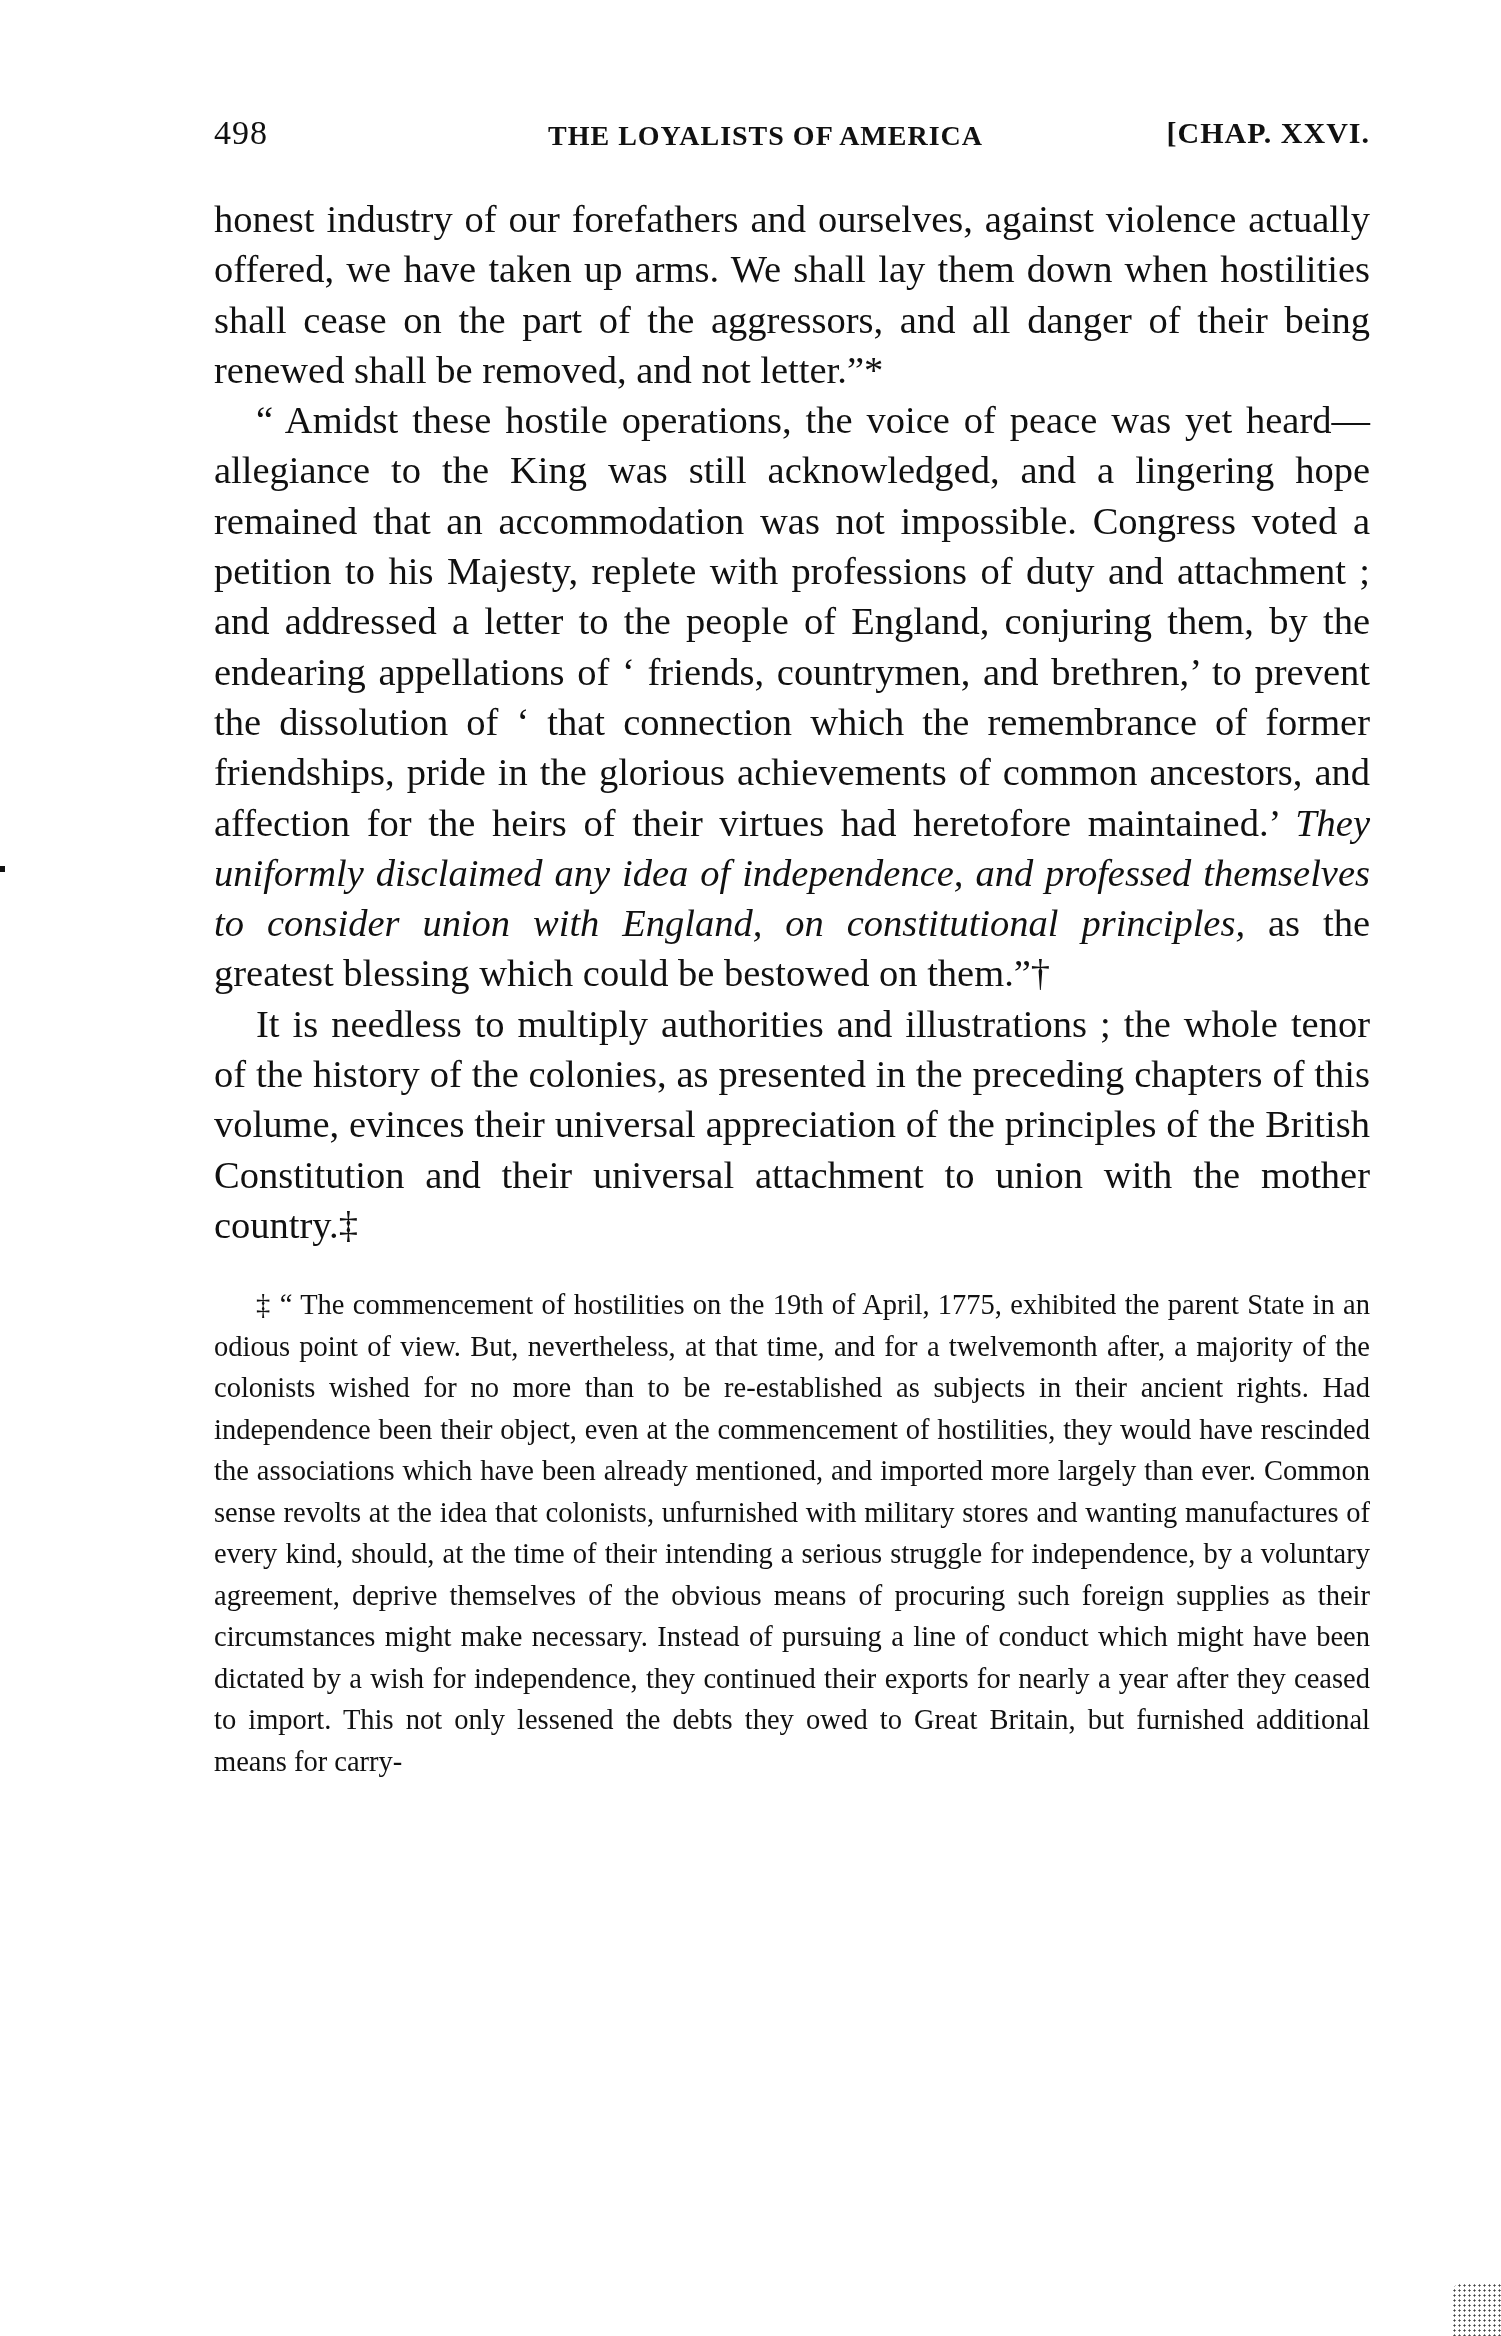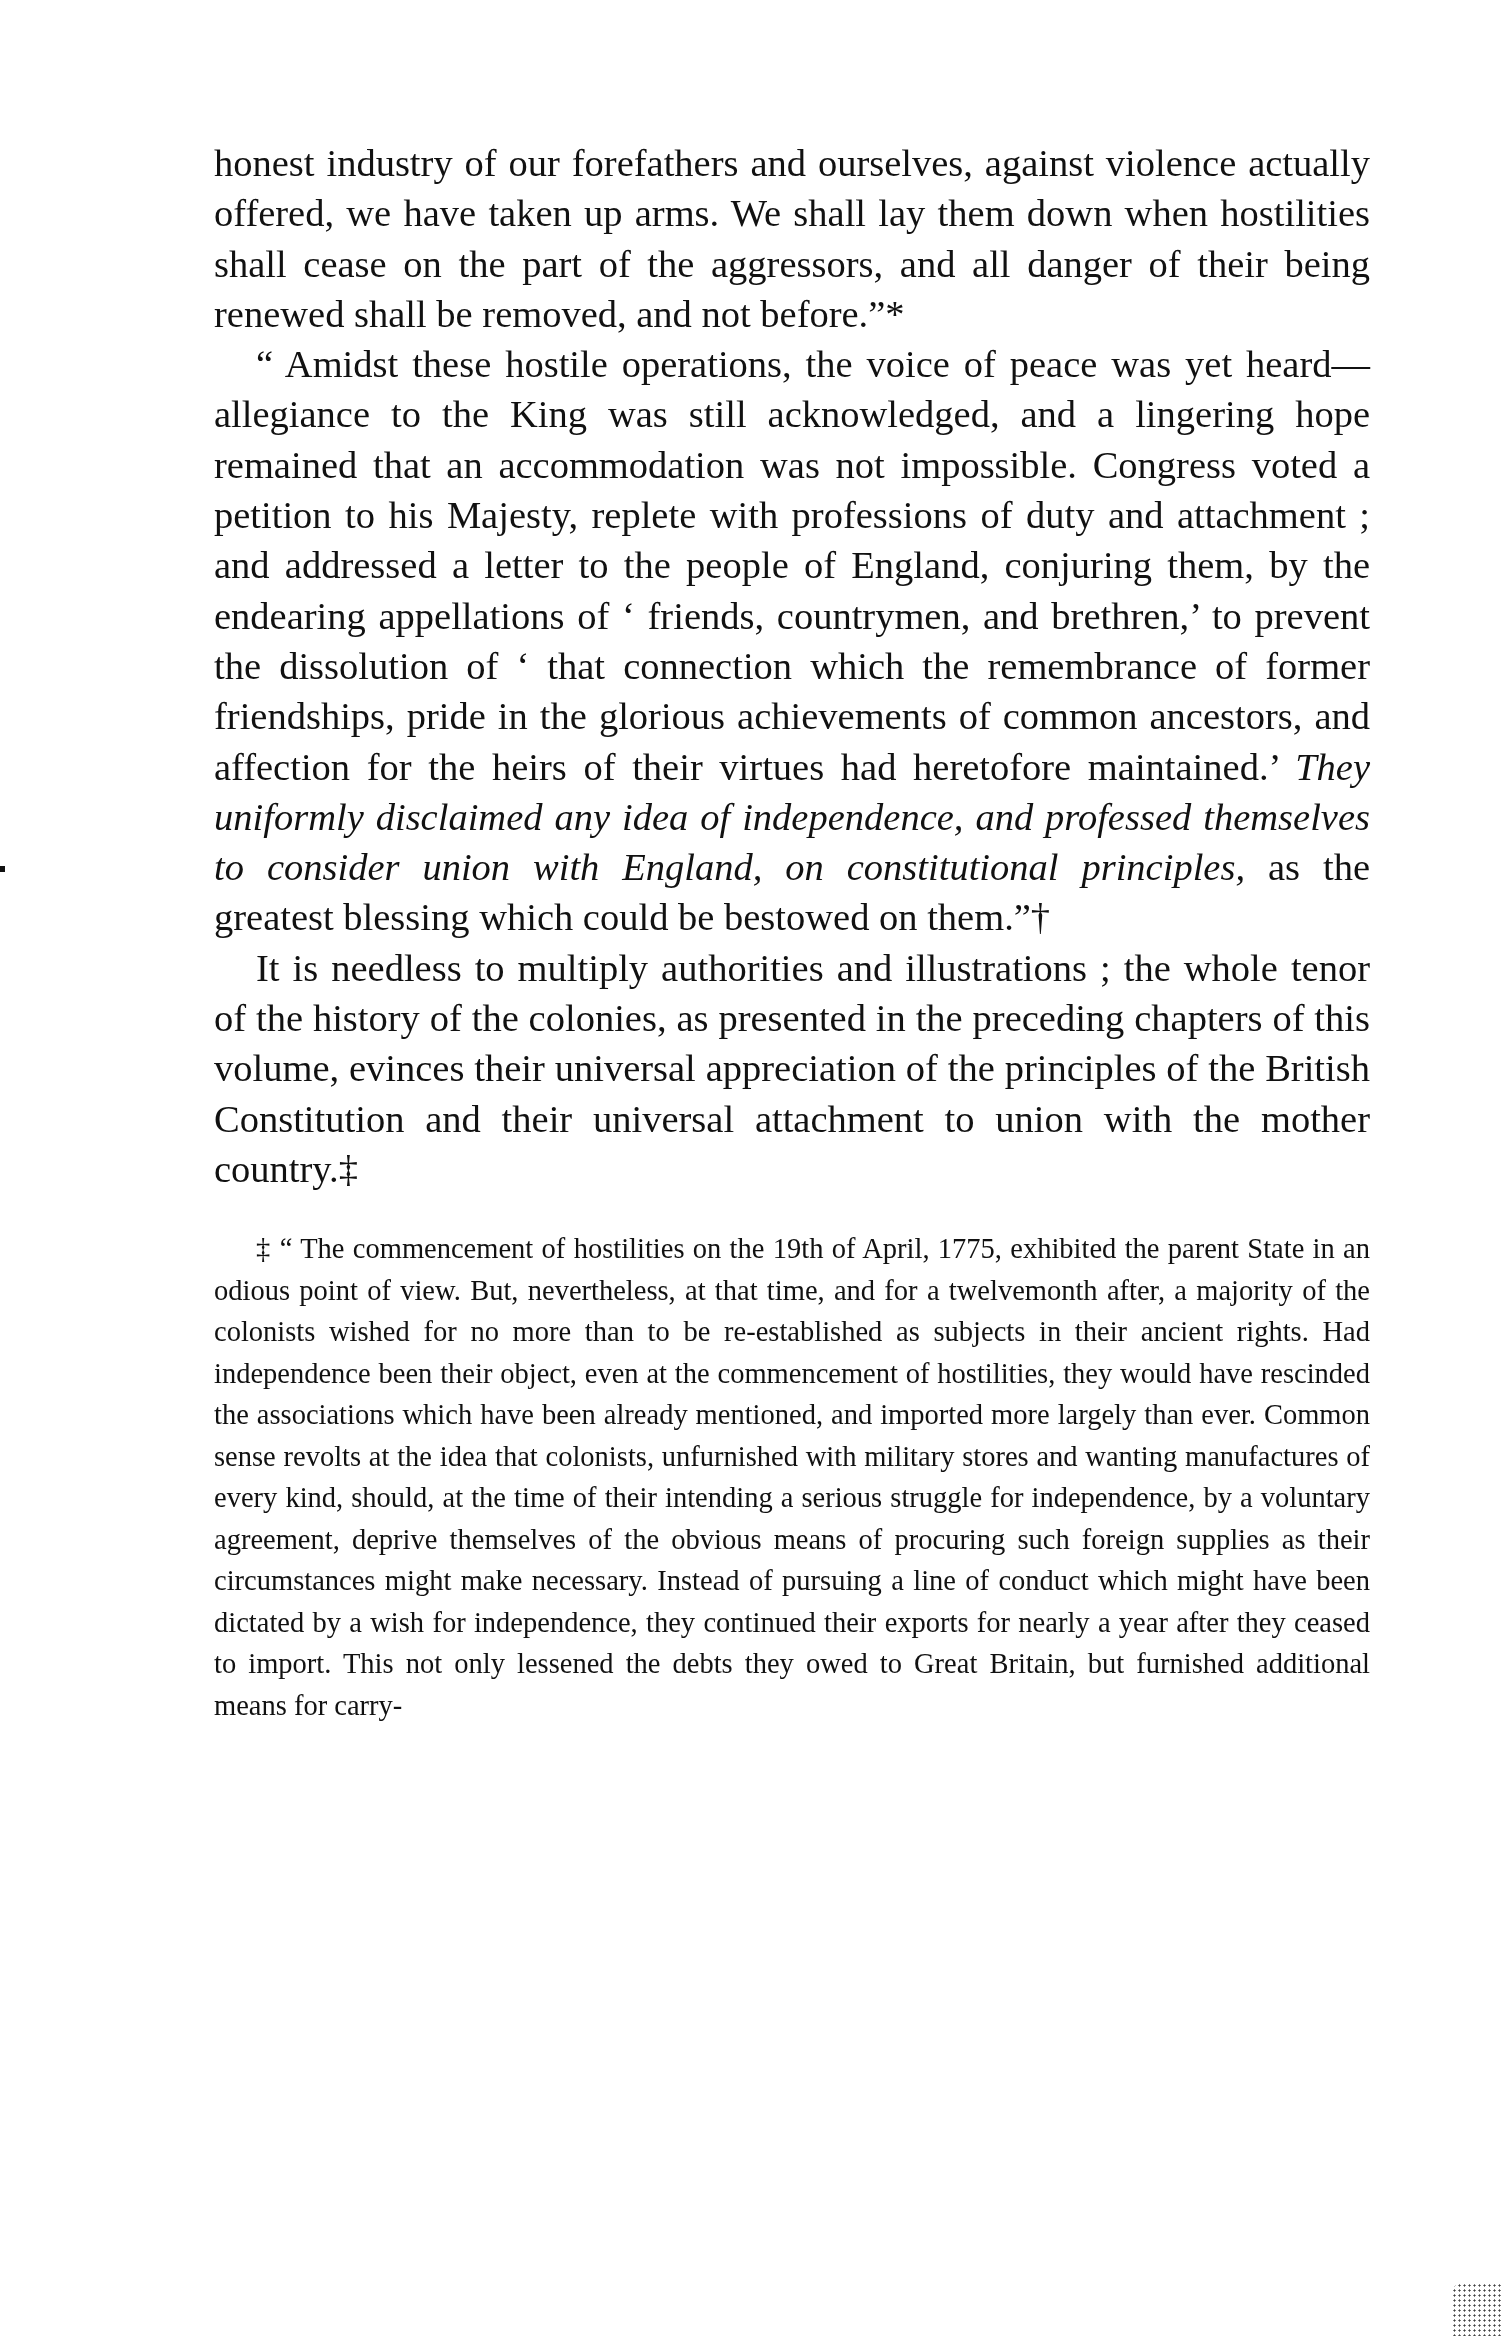--- a/index.html
+++ b/index.html
@@ -101,23 +101,28 @@
       background-size: 5px 5px;
       opacity: 0.85;
     }
   </style>
 </head>
 <body>
 
 <div class="margin-mark"></div>
 
 <div class="page">
+  <div class="running-head">
+    <span class="page-number">498</span>
+    <span class="book-title">THE LOYALISTS OF AMERICA</span>
+    <span class="chapter">[CHAP. XXVI.</span>
+  </div>
 
   <div class="body-text">
-    <p>honest industry of our forefathers and ourselves, against violence actually offered, we have taken up arms. We shall lay them down when hostilities shall cease on the part of the aggressors, and all danger of their being renewed shall be removed, and not before.”*</p>
+    <p>honest industry of our forefathers and ourselves, against violence actually offered, we have taken up arms. We shall lay them down when hostilities shall cease on the part of the aggressors, and all danger of their being renewed shall be removed, and not letter.”*</p>
     <p class="indent"><span>“ Amidst these hostile operations, the voice of peace was yet heard—allegiance to the King was still acknowledged, and a lingering hope remained that an accommodation was not impossible. Congress voted a petition to his Majesty, replete with professions of duty and attachment ; and addressed a letter to the people of England, conjuring them, by the endearing appellations of ‘ friends, countrymen, and brethren,’ to prevent the dissolution of ‘ that connection which the remembrance of former friendships, pride in the glorious achievements of common ancestors, and affection for the heirs of their virtues had heretofore maintained.’</span> <span class="it">They uniformly disclaimed any idea of independence, and professed themselves to consider union with England, on constitutional principles,</span> <span>as the greatest blessing which could be bestowed on them.”†</span></p>
     <p class="indent">It is needless to multiply authorities and illustrations ; the whole tenor of the history of the colonies, as presented in the preceding chapters of this volume, evinces their universal appreciation of the principles of the British Constitution and their universal attachment to union with the mother country.‡</p>
   </div>
 
   <div class="footnotes">
     <p class="indent">‡ “ The commencement of hostilities on the 19th of April, 1775, exhibited the parent State in an odious point of view. But, nevertheless, at that time, and for a twelvemonth after, a majority of the colonists wished for no more than to be re-established as subjects in their ancient rights. Had independence been their object, even at the commencement of hostilities, they would have rescinded the associations which have been already mentioned, and imported more largely than ever. Common sense revolts at the idea that colonists, unfurnished with military stores and wanting manufactures of every kind, should, at the time of their intending a serious struggle for independence, by a voluntary agreement, deprive themselves of the obvious means of procuring such foreign supplies as their circumstances might make necessary. Instead of pursuing a line of conduct which might have been dictated by a wish for independence, they continued their exports for nearly a year after they ceased to import. This not only lessened the debts they owed to Great Britain, but furnished additional means for carry-</p>
   </div>
 </div>
 
 <div class="scan-artifact"></div>

